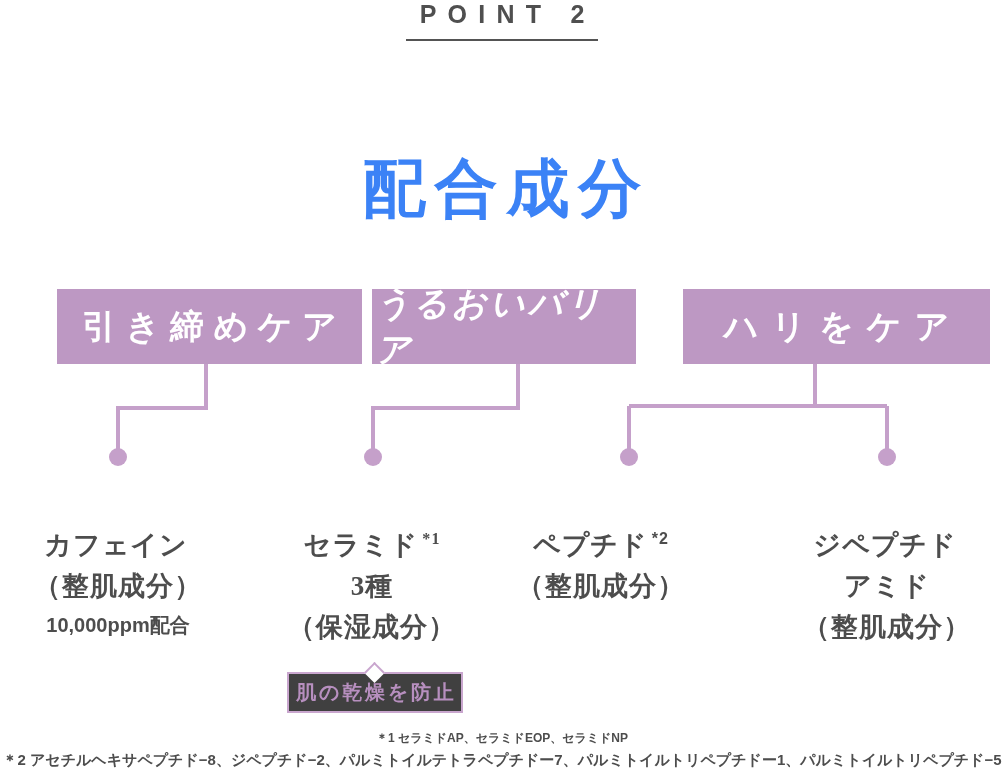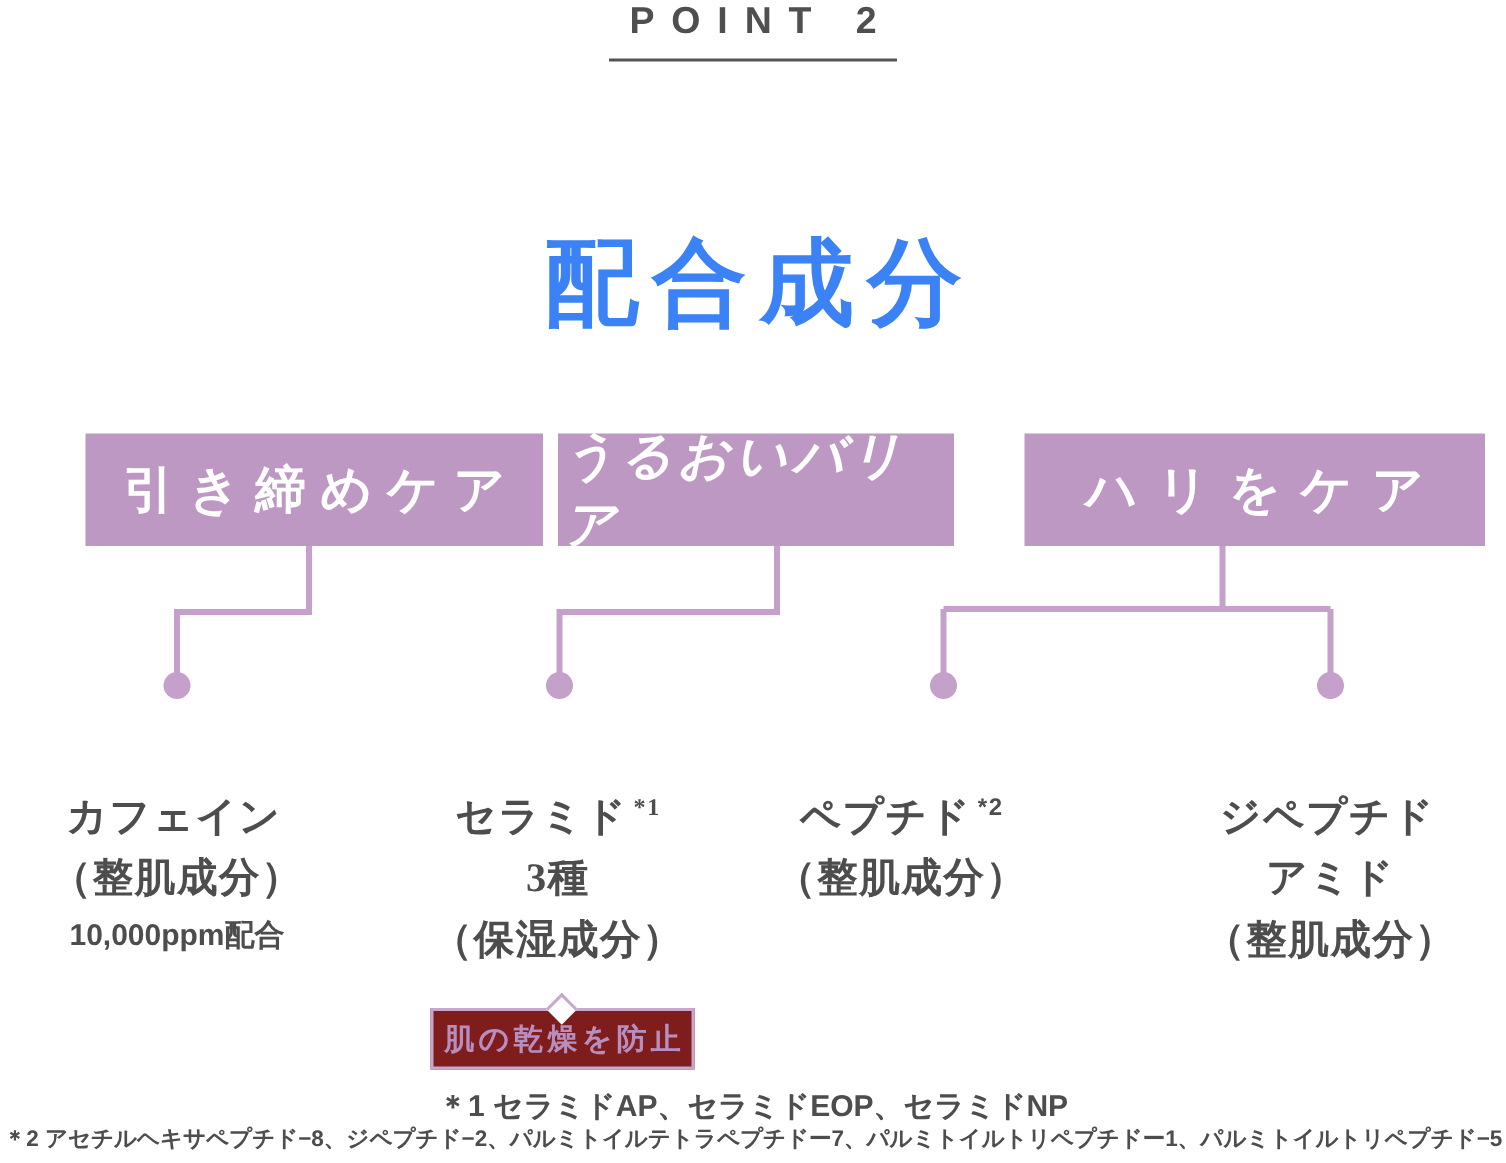--- a/index.html
+++ b/index.html
@@ -105,21 +105,21 @@
     letter-spacing: 0;
   }
 
   
   .callout {
     position: absolute;
     left: 287px;
     top: 672px;
     width: 176px;
     height: 41px;
-    background: #7f1d1d;
+    background: #404040;
     border: 2px solid #c9a6ce;
     display: flex;
     align-items: center;
     justify-content: center;
   }
   .callout-notch {
     position: absolute;
     top: -9px;
     left: 50%;
     margin-left: -8px;
@@ -143,21 +143,21 @@
   
   .footnotes {
     position: absolute;
     top: 727px;
     left: 0;
     width: 100%;
     text-align: center;
     color: #4d4d4d;
     font-weight: bold;
   }
-  .footnote-1 { font-size: 20px; line-height: 22px; }
+  .footnote-1 { font-size: 12px; line-height: 22px; }
   .footnote-2 { font-size: 15px; line-height: 22px; white-space: nowrap; }
 </style>
 </head>
 <body>
 
 <div class="page">
 
   <div class="point-text">POINT 2</div>
   <div class="point-underline"></div>
 

